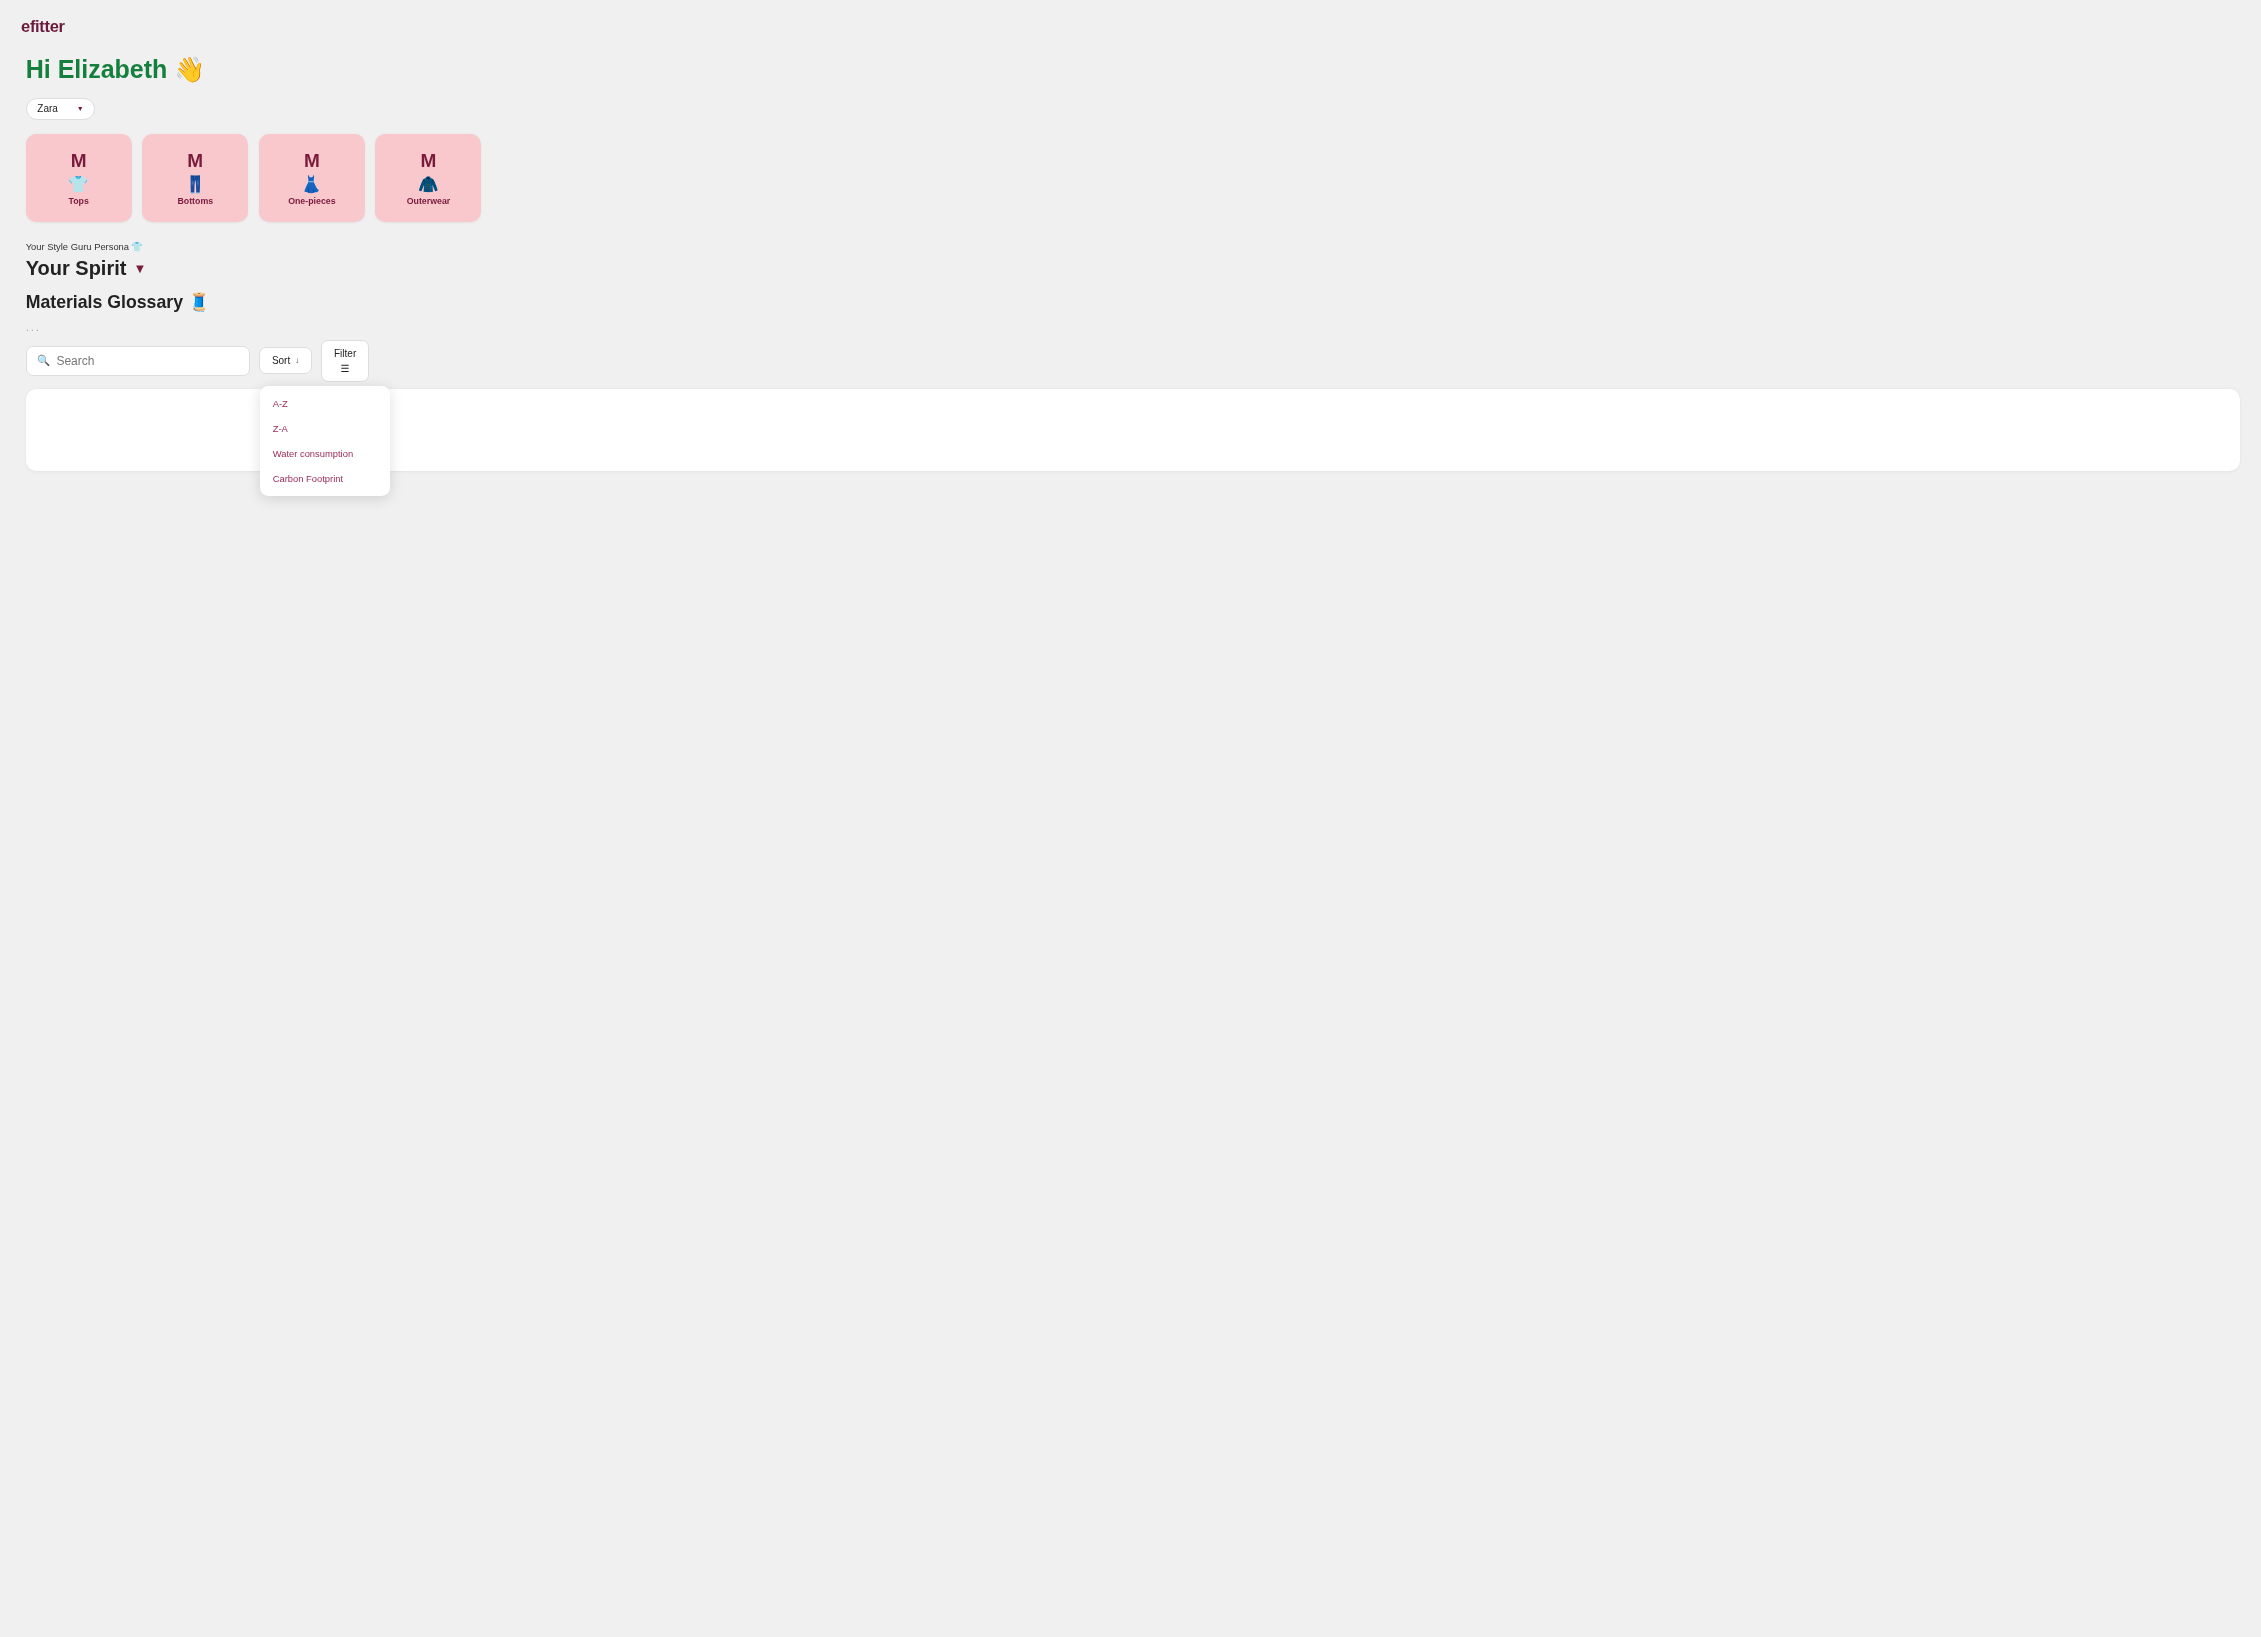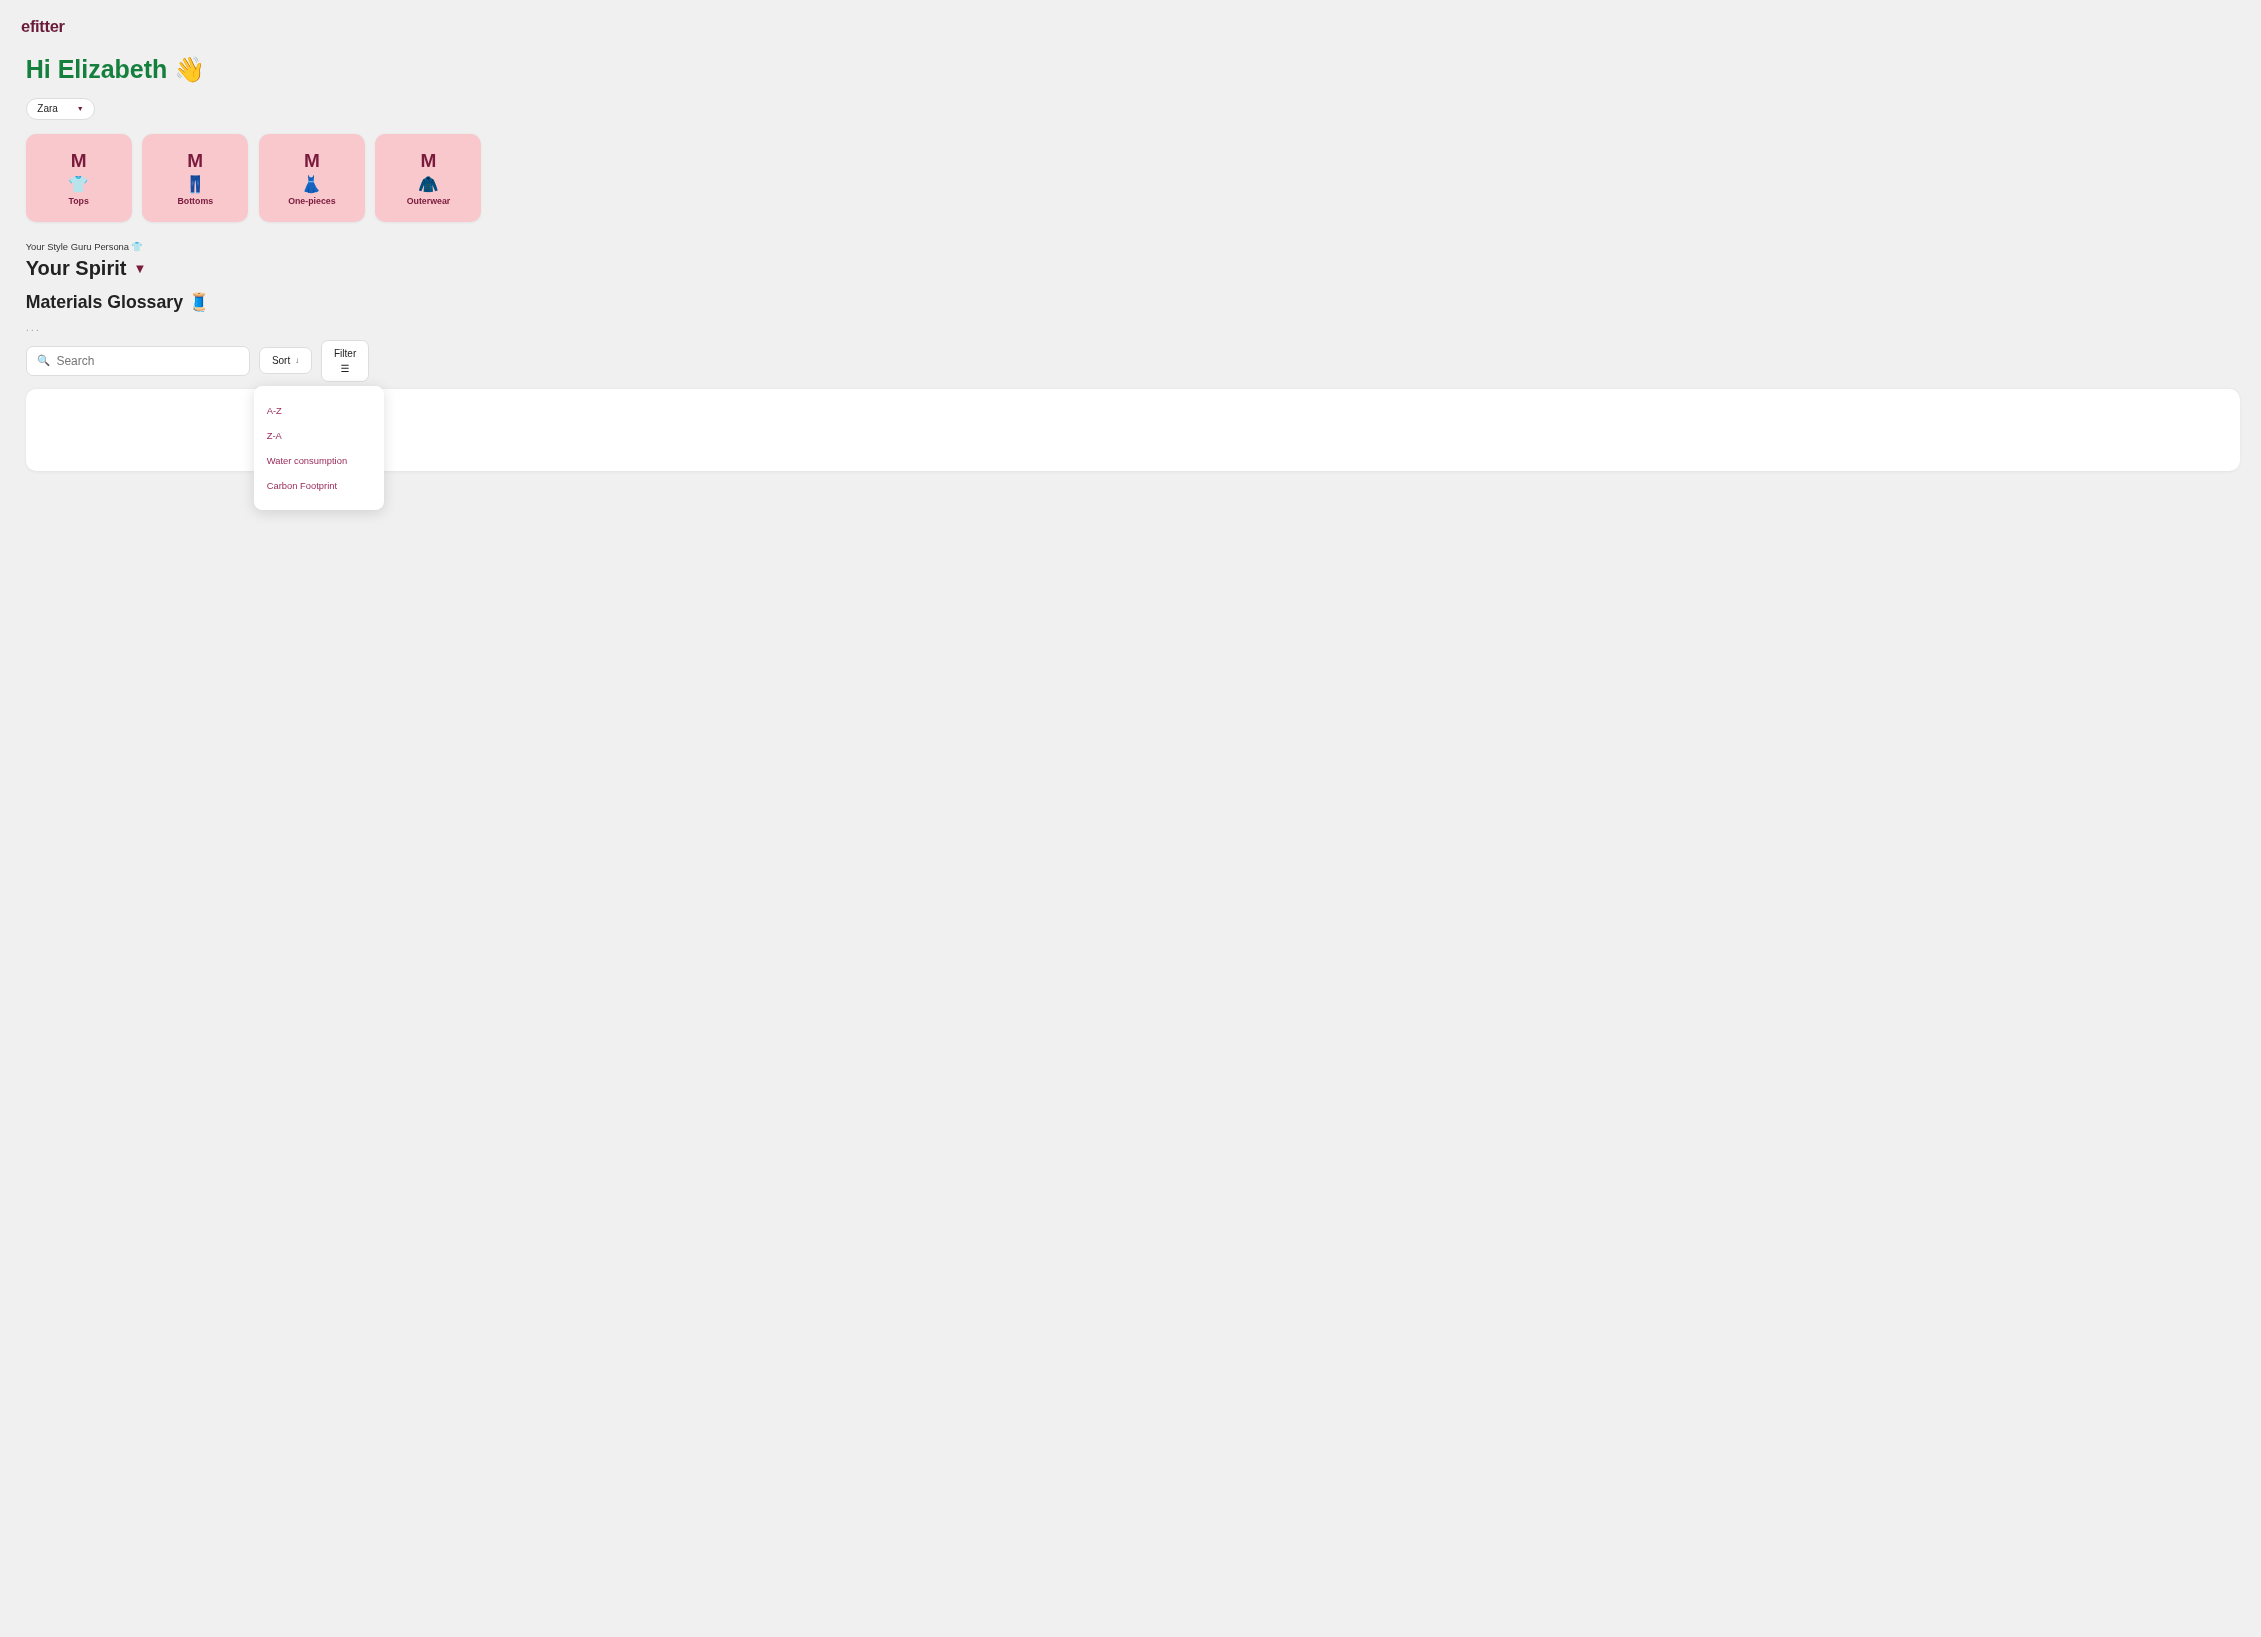--- a/index.html
+++ b/index.html
@@ -195,26 +195,26 @@
       font-size: 10px;
       font-weight: 500;
       color: #222;
       cursor: pointer;
       flex-direction: column;
     }
 
     .sort-dropdown {
       position: absolute;
       top: calc(100% + 3.5px);
-      left: 228px;
+      left: 234px;
       background: #fff;
       border-radius: 8.2px;
       box-shadow: 0 2.4px 14px rgba(0,0,0,0.13);
       min-width: 130px;
-      padding: 12px 0;
+      padding: 5px 0;
       z-index: 100;
     }
 
     .sort-dropdown-item {
       padding: 7px 13px;
       font-size: 9.4px;
       color: #9b2a5a;
       cursor: pointer;
       font-weight: 400;
     }

